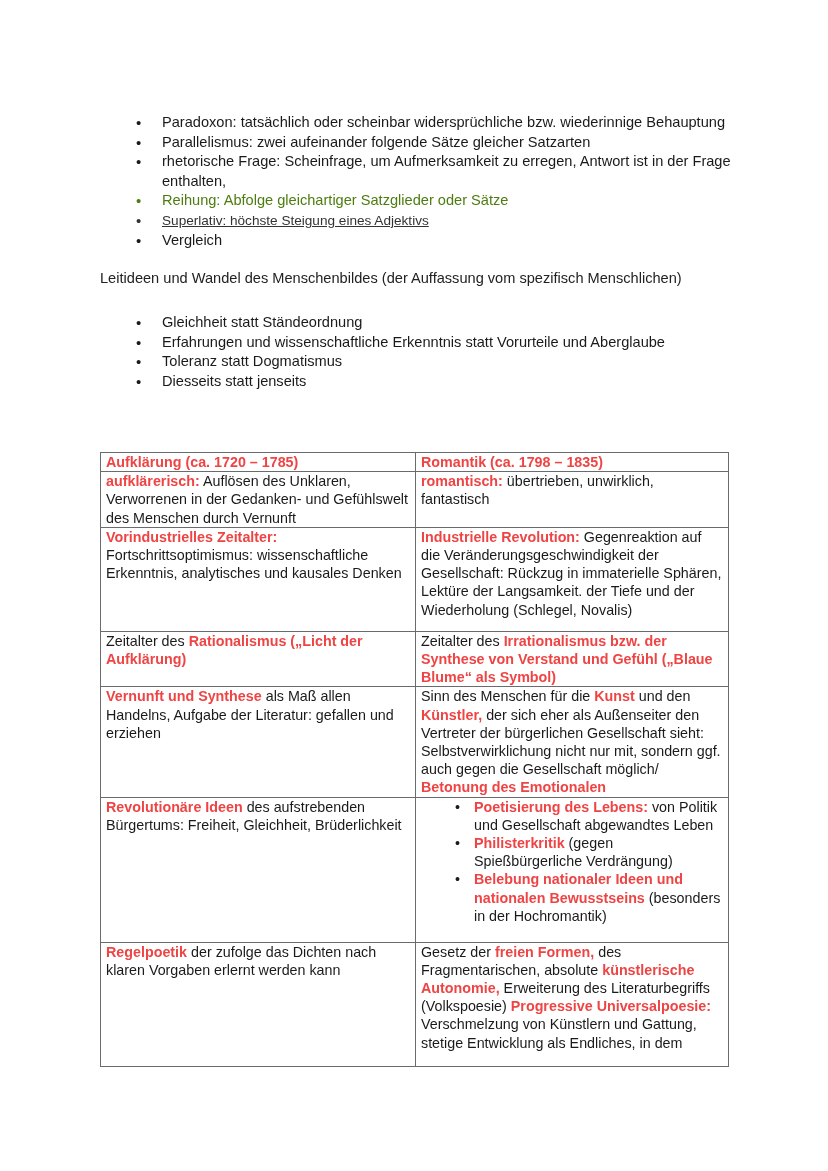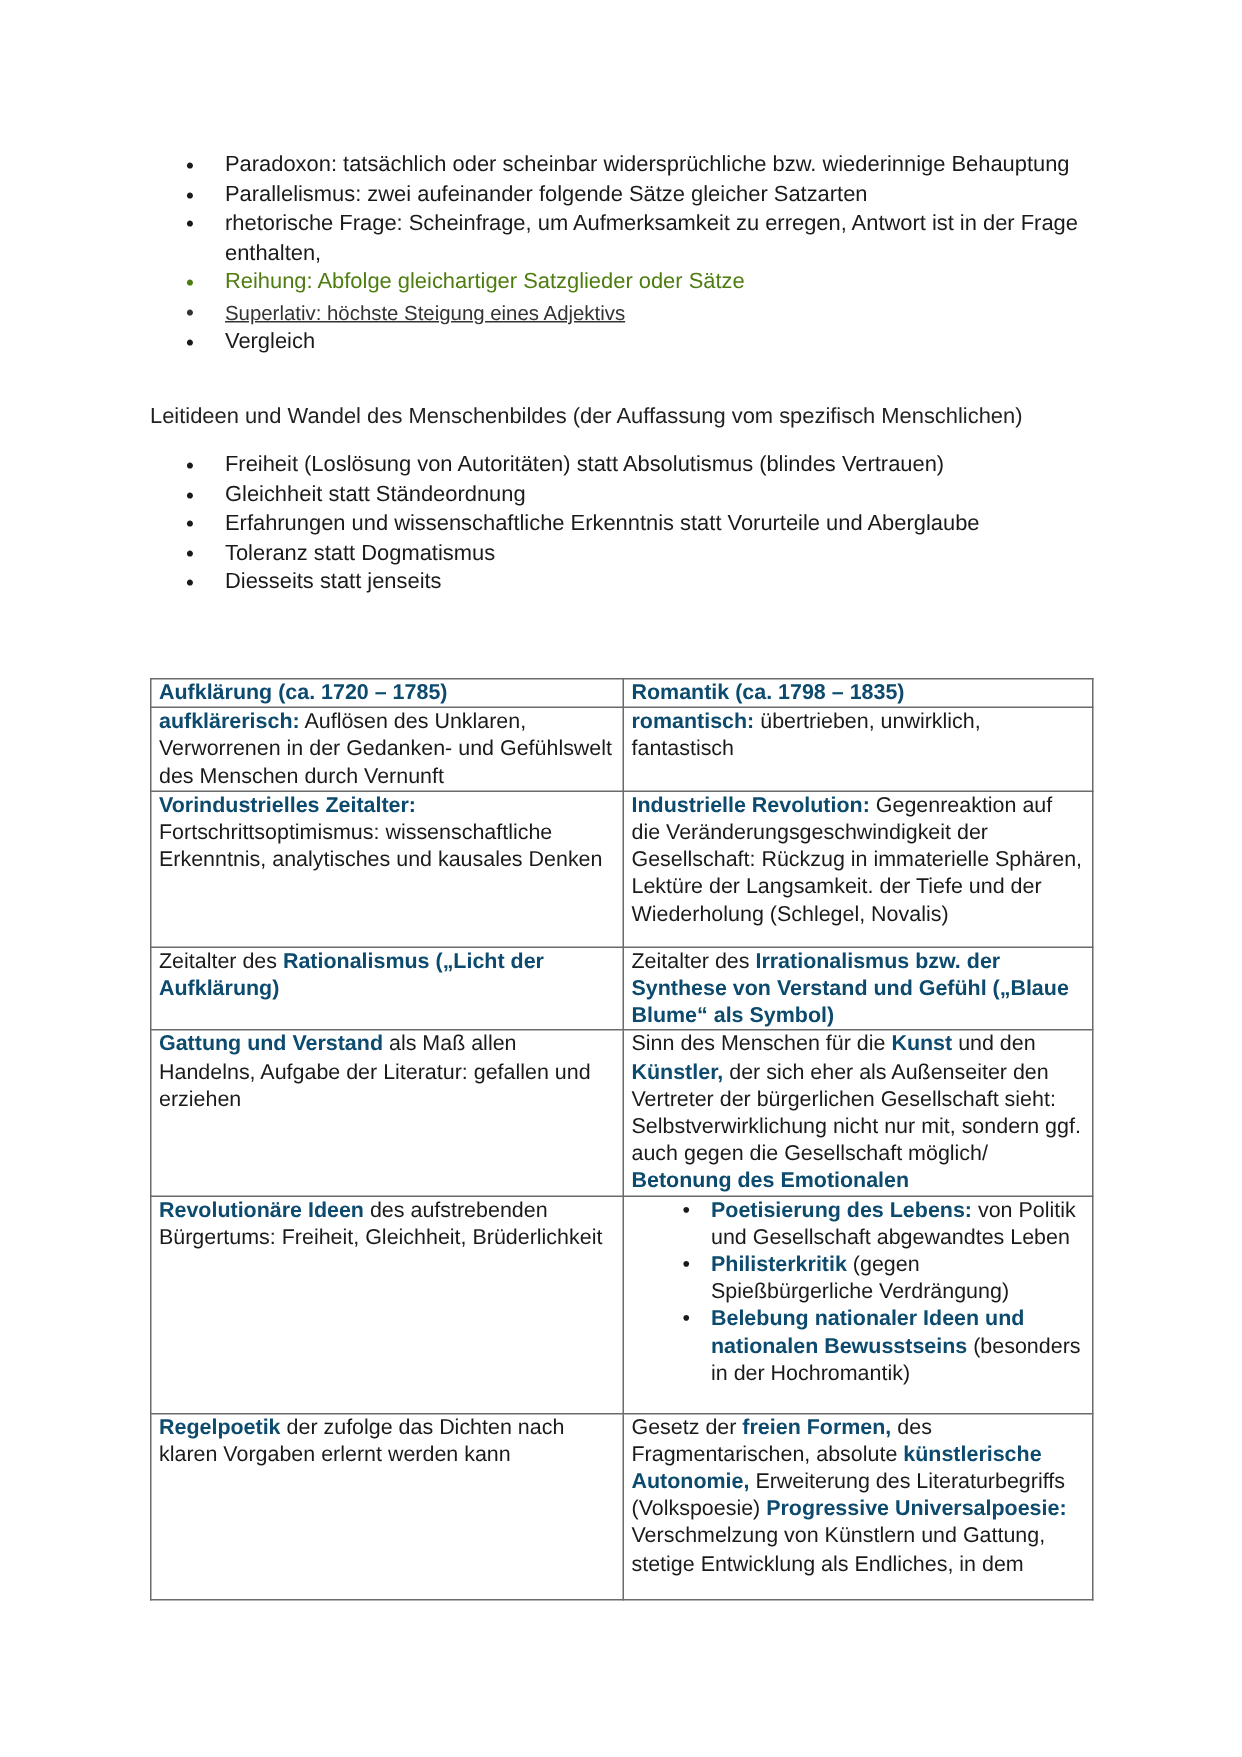--- a/index.html
+++ b/index.html
@@ -2,21 +2,21 @@
 <html><head>
 <meta charset="utf-8">
 <style>
   html, body { margin: 0; padding: 0; background: #ffffff; }
   body {
     width: 828px; height: 1171px; position: relative; overflow: hidden;
     font-family: "Liberation Sans", sans-serif; color: #1a1a1a;
   }
   .page { position: absolute; left: 0; top: 0; width: 828px; height: 1171px; }
   ul.bullets {
-    position: absolute; left: 115px; margin: 0; padding: 0; list-style: none;
+    position: absolute; left: 115px; margin: 12px; padding: 0; list-style: none;
     font-size: 14.6px; line-height: 19.6px; width: 610px;
   }
   ul.bullets li { position: relative; padding-left: 35px; margin: 0; }
   ul.bullets li::before {
     content: "\2022"; position: absolute; left: 9px; top: 0; font-size: 15px;
   }
   ul.bullets li.small { font-size: 13.6px; color: #333; text-decoration: underline; }
   ul.bullets li.muted { color: #4d7c0f; }
   #list1 { top: 101px; }
   #list2 { top: 301px; }
@@ -28,21 +28,21 @@
   table.cmp {
     position: absolute; left: 100px; top: 452px; width: 628px;
     border-collapse: collapse; font-size: 14.3px; line-height: 18.2px;
     table-layout: fixed;
   }
   table.cmp td {
     border: 1px solid #6b6b6b; vertical-align: top; padding: 0 5px 0 5px;
   }
   table.cmp col.c1 { width: 315px; }
   table.cmp col.c2 { width: 313px; }
-  table.cmp b { font-weight: bold; color: #0c4a6e; }
+  table.cmp b { font-weight: bold; color: #ef4444; }
   ul.inner { list-style: none; margin: 0; padding: 0; }
   ul.inner li { position: relative; padding-left: 53px; }
   ul.inner li::before { content: "\2022"; position: absolute; left: 34px; top: 0; }
 </style>
 </head>
 <body>
 
 <div class="page">
 
   <ul class="bullets" id="list1">
@@ -50,21 +50,20 @@
     <li>Parallelismus: zwei aufeinander folgende Sätze gleicher Satzarten</li>
     <li>rhetorische Frage: Scheinfrage, um Aufmerksamkeit zu erregen, Antwort ist in der Frage enthalten,</li>
     <li class="muted">Reihung: Abfolge gleichartiger Satzglieder oder Sätze</li>
     <li class="small">Superlativ: höchste Steigung eines Adjektivs</li>
     <li>Vergleich</li>
   </ul>
 
   <div class="heading">Leitideen und Wandel des Menschenbildes (der Auffassung vom spezifisch Menschlichen)</div>
 
   <ul class="bullets" id="list2">
-    <li>Freiheit (Loslösung von Autoritäten) statt Absolutismus (blindes Vertrauen)</li>
     <li>Gleichheit statt Ständeordnung</li>
     <li>Erfahrungen und wissenschaftliche Erkenntnis statt Vorurteile und Aberglaube</li>
     <li>Toleranz statt Dogmatismus</li>
     <li>Diesseits statt jenseits</li>
   </ul>
 
   <table class="cmp">
     <colgroup>
         <col class="c1">
         <col class="c2">
@@ -80,21 +79,21 @@
     </tr>
     <tr style="height:104px">
       <td><b>Vorindustrielles Zeitalter:</b><span> Fortschrittsoptimismus: wissenschaftliche Erkenntnis, analytisches und kausales Denken</span></td>
       <td><b>Industrielle Revolution:</b><span> Gegenreaktion auf die Veränderungsgeschwindigkeit der Gesellschaft: Rückzug in immaterielle Sphären, Lektüre der Langsamkeit. der Tiefe und der Wiederholung (Schlegel, Novalis)</span></td>
     </tr>
     <tr style="height:55px">
       <td><span>Zeitalter des </span><b>Rationalismus („Licht der Aufklärung)</b></td>
       <td><span>Zeitalter des </span><b>Irrationalismus bzw. der Synthese von Verstand und Gefühl („Blaue Blume“ als Symbol)</b></td>
     </tr>
     <tr style="height:109px">
-      <td><b>Gattung und Verstand</b><span> als Maß allen Handelns, Aufgabe der Literatur: gefallen und erziehen</span></td>
+      <td><b>Vernunft und Synthese</b><span> als Maß allen Handelns, Aufgabe der Literatur: gefallen und erziehen</span></td>
       <td><span>Sinn des Menschen für die </span><b>Kunst</b><span> und den </span><b>Künstler,</b><span> der sich eher als Außenseiter den Vertreter der bürgerlichen Gesellschaft sieht: Selbstverwirklichung nicht nur mit, sondern ggf. auch gegen die Gesellschaft möglich/ </span><b>Betonung des Emotionalen</b></td>
     </tr>
     <tr style="height:145px">
       <td><b>Revolutionäre Ideen</b><span> des aufstrebenden Bürgertums: Freiheit, Gleichheit, Brüderlichkeit</span></td>
       <td>
         <ul class="inner">
           <li><b>Poetisierung des Lebens:</b><span> von Politik und Gesellschaft abgewandtes Leben</span></li>
           <li><b>Philisterkritik</b><span> (gegen Spießbürgerliche Verdrängung)</span></li>
           <li><b>Belebung nationaler Ideen und nationalen Bewusstseins</b><span> (besonders in der Hochromantik)</span></li>
         </ul>

